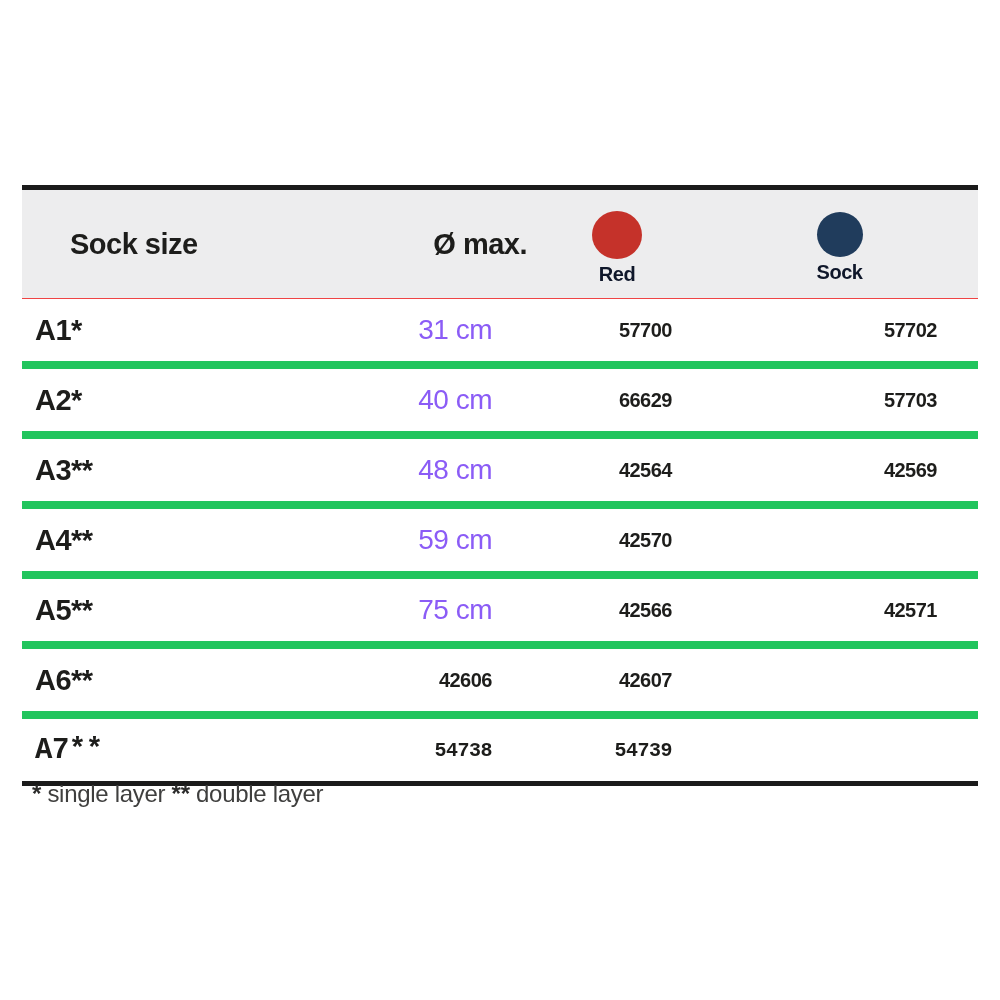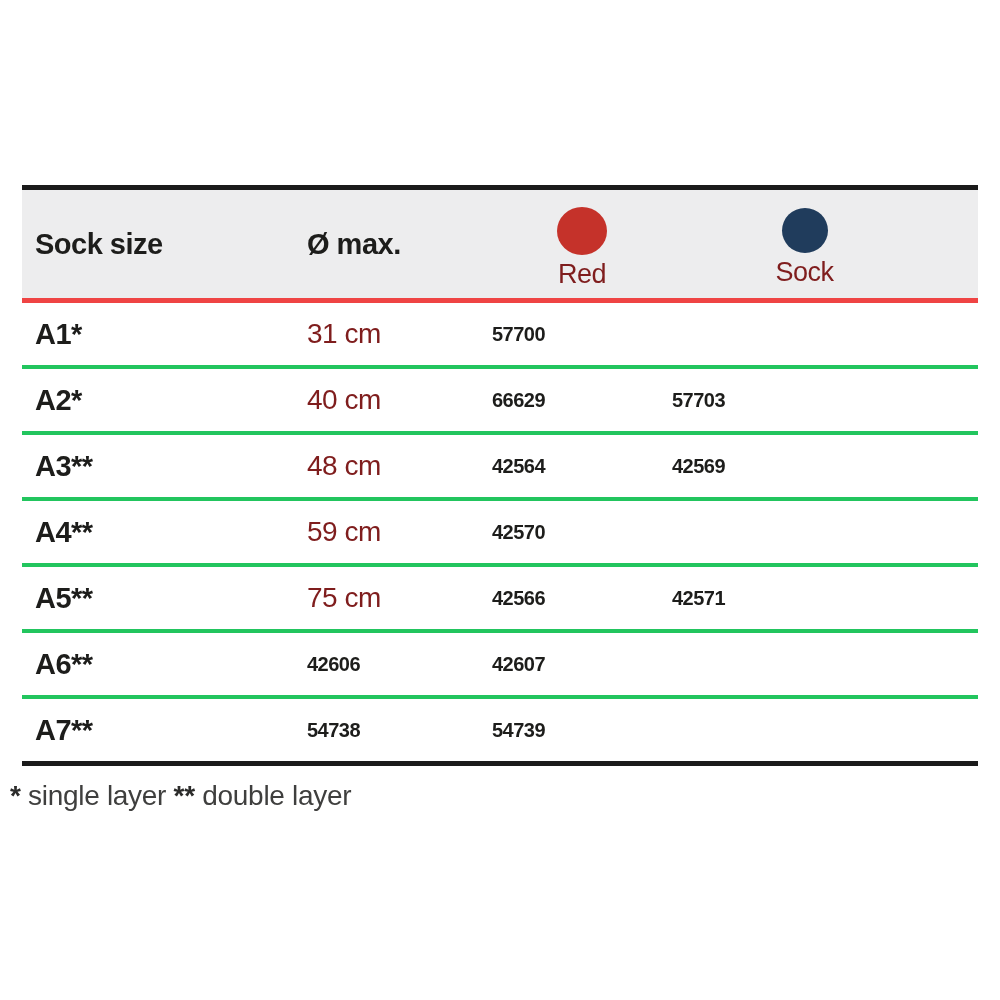--- a/index.html
+++ b/index.html
@@ -23,42 +23,44 @@
     border-top: 5px solid #1b1b1b;
   }
   .grid-row {
     display: grid;
     grid-template-columns: 285px 185px 180px 265px;
     align-items: center;
   }
   .header-row {
     background: #ededee;
     height: 108px;
-    border-bottom: 5px solid #ef4444;
+    border-bottom: 1px solid #ef4444;
+    padding-left: 35px;
   }
   .data-row {
     height: 62px;
-    border-bottom: 4px solid #22c55e;
+    border-bottom: 8px solid #22c55e;
     background: #ffffff;
   }
   .data-row:last-of-type {
     border-bottom: 5px solid #1b1b1b;
+    font-family: Liberation Mono, monospace;
   }
   .cell-size {
     padding-left: 13px;
     text-align: left;
     font-weight: bold;
     font-size: 29px;
     letter-spacing: -0.5px;
     color: #1d1d1b;
   }
-  .cell-center { text-align: left; }
+  .cell-center { text-align: right; }
   .cell-diam {
     font-size: 28px;
-    color: #7f1d1d;
+    color: #8b5cf6;
     letter-spacing: -0.5px;
   }
   .cell-code {
     font-weight: bold;
     font-size: 20px;
     letter-spacing: -0.5px;
     color: #1d1d1b;
   }
   .hdr-label {
     font-weight: bold;
@@ -81,30 +83,30 @@
     width: 50px;
     height: 48px;
     background: #c5322a;
   }
   .dot-navy {
     width: 46px;
     height: 45px;
     background: #203c5c;
   }
   .color-label {
-    font-weight: normal;
-    font-size: 27px;
+    font-weight: bold;
+    font-size: 20px;
     letter-spacing: -0.5px;
-    color: #7f1d1d;
+    color: #0f172a;
   }
   .footnote {
     position: absolute;
-    left: 10px;
+    left: 32px;
     top: 780px;
-    font-size: 28px;
+    font-size: 24px;
     color: #3f3f3e;
     letter-spacing: -0.3px;
   }
   .footnote .star {
     font-weight: bold;
     color: #2c2c2b;
   }
 </style>
 </head>
 <body>
@@ -123,20 +125,21 @@
       <div class="color-col">
         <span class="dot dot-navy"></span>
         <span class="color-label">Sock</span>
       </div>
     </div>
 
     <div class="grid-row data-row">
       <div class="cell-size">A1*</div>
       <div class="cell-center cell-diam">31 cm</div>
       <div class="cell-center cell-code">57700</div>
+      <div class="cell-center cell-code">57702</div>
     </div>
 
     <div class="grid-row data-row">
       <div class="cell-size">A2*</div>
       <div class="cell-center cell-diam">40 cm</div>
       <div class="cell-center cell-code">66629</div>
       <div class="cell-center cell-code">57703</div>
     </div>
 
     <div class="grid-row data-row">

